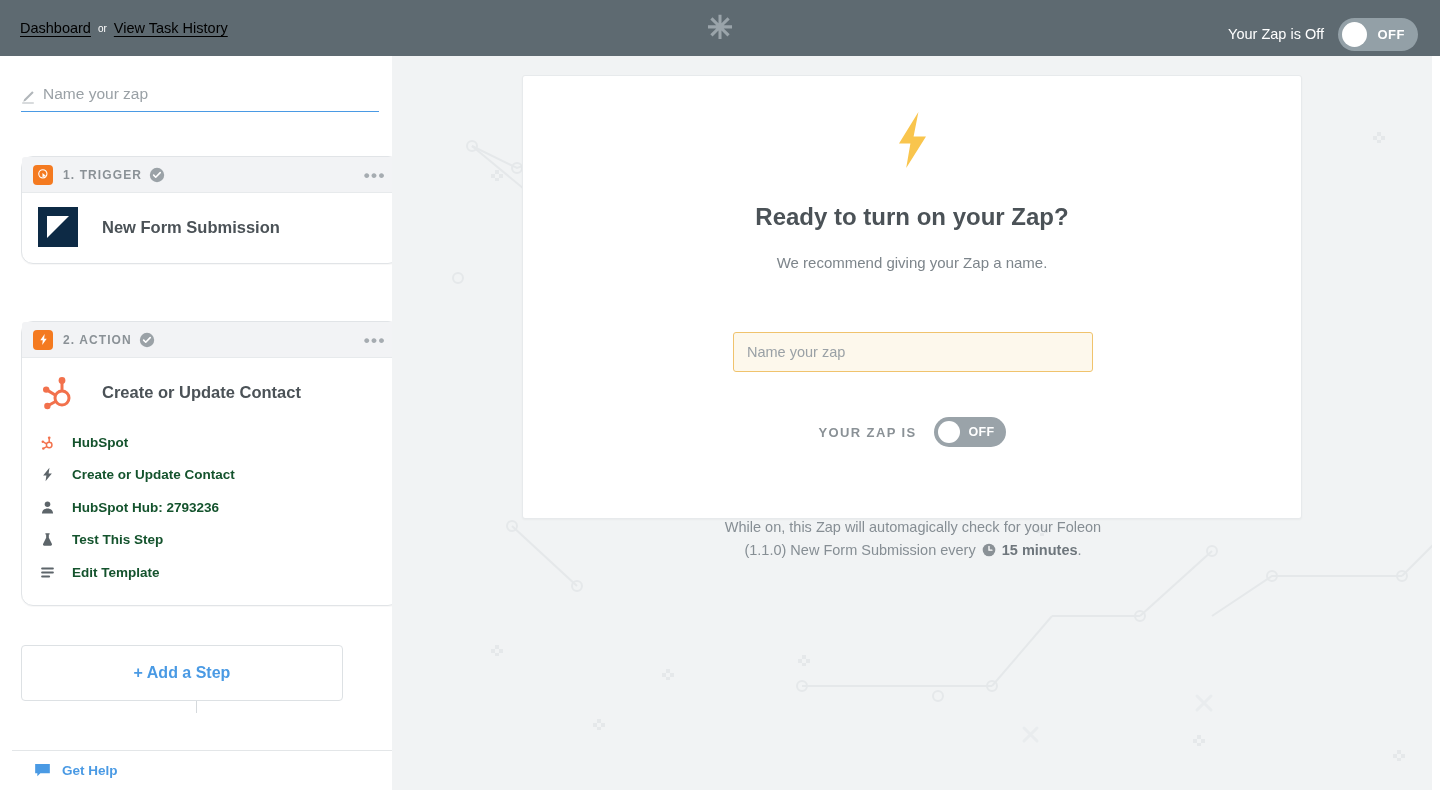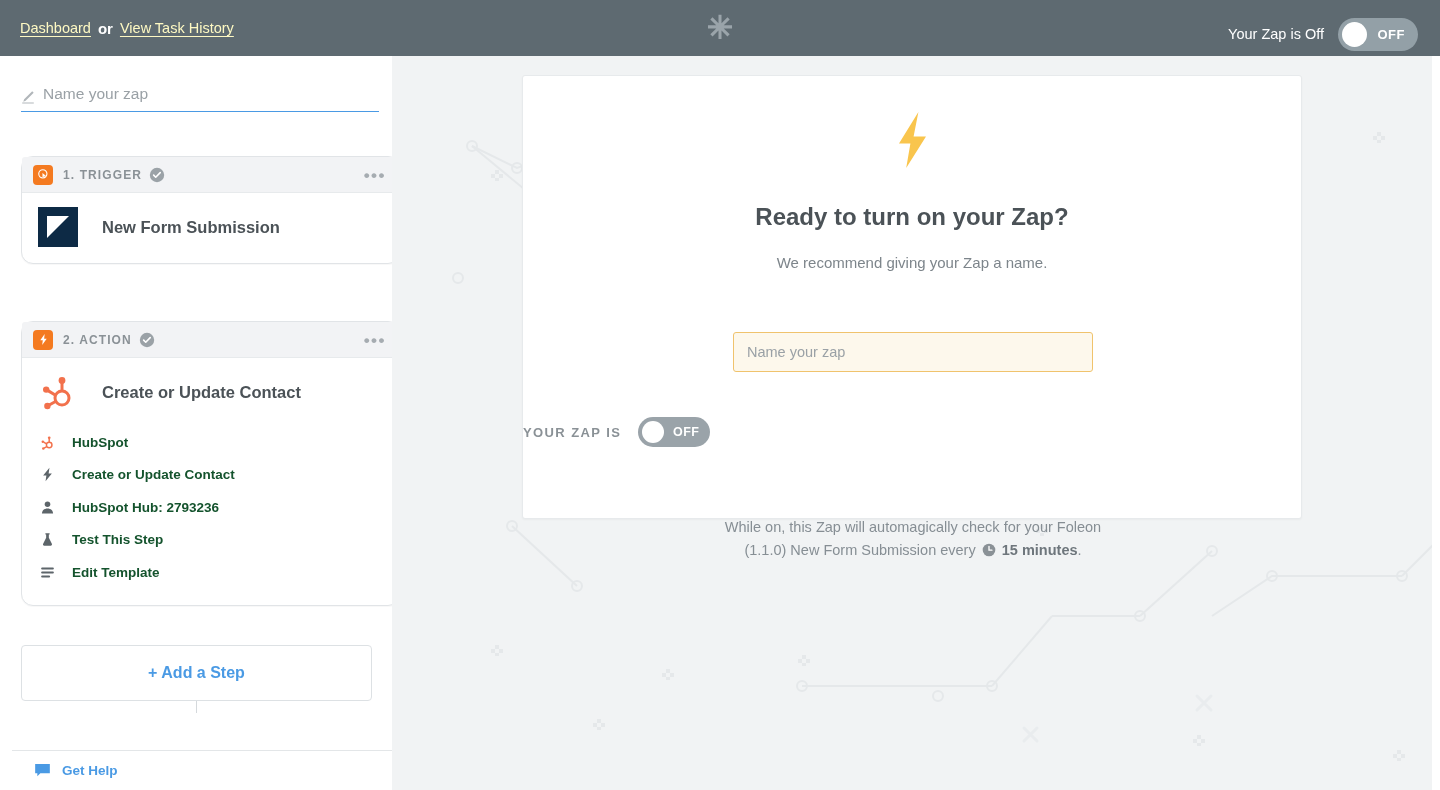--- a/index.html
+++ b/index.html
@@ -16,25 +16,25 @@
     width: 1440px; height: 56px;
     background: #5e6a71;
     display: flex; align-items: center;
   }
   .topbar-left {
     position: absolute; left: 20px; top: 0; height: 56px;
     display: flex; align-items: center; gap: 7px;
     font-size: 14.5px; color: #ffffff;
   }
   .topbar-link {
-    color: #fef9c3; text-decoration: underline;
+    color: #000000; text-decoration: underline;
     text-underline-offset: 3px; cursor: pointer;
     font-weight: 400;
   }
-  .topbar-or { color: #ffffff; font-weight: 700; font-size: 15px; }
+  .topbar-or { color: #ffffff; font-weight: 400; font-size: 10px; }
 
   .zap-logo {
     position: absolute; left: 706px; top: 13px;
     width: 28px; height: 28px;
     color: #9aa4aa;
   }
 
   .topbar-right {
     position: absolute; right: 22px; top: 0; height: 68px;
     display: flex; align-items: center; gap: 14px;
@@ -147,21 +147,21 @@
   .plus-node {
     position: absolute; left: 183px; top: 284px;
     width: 26px; height: 26px; border-radius: 50%;
     background: #ffffff; border: 1px solid #d5d9dc;
     display: flex; align-items: center; justify-content: center;
     color: #8f969b; cursor: pointer;
   }
 
   .add-step-btn {
     position: absolute; left: 21px; top: 589px;
-    width: 351px; height: 56px;
+    width: 322px; height: 56px;
     border: 1px solid #dde1e4; border-radius: 4px;
     background: #ffffff;
     display: flex; align-items: center; justify-content: center;
     font-size: 16px; font-weight: 700; color: #4a9ae4;
     cursor: pointer;
   }
 
   .sidebar-footer {
     position: absolute; left: 0; bottom: 0;
     width: 399px; height: 40px;
@@ -213,21 +213,21 @@
     border: 1px solid #f0c36d;
     border-radius: 3px;
     padding: 0 13px;
     font-family: inherit; font-size: 14.5px; color: #4b5257;
     outline: none;
   }
   .name-field::placeholder { color: #9aa1a6; }
 
   .zapis-row {
     position: absolute; left: 0; top: 341px; width: 100%;
-    display: flex; align-items: center; gap: 17px;
+    display: flex; align-items: center; justify-content: center; gap: 17px;
   }
   .zapis-label {
     font-size: 13px; font-weight: 700; letter-spacing: 1.4px;
     color: #8a9196; text-transform: uppercase;
   }
   .toggle-panel {
     width: 72px; height: 30px; border-radius: 15px;
     background: #9aa3a9; display: flex; align-items: center;
     position: relative; cursor: pointer;
   }

